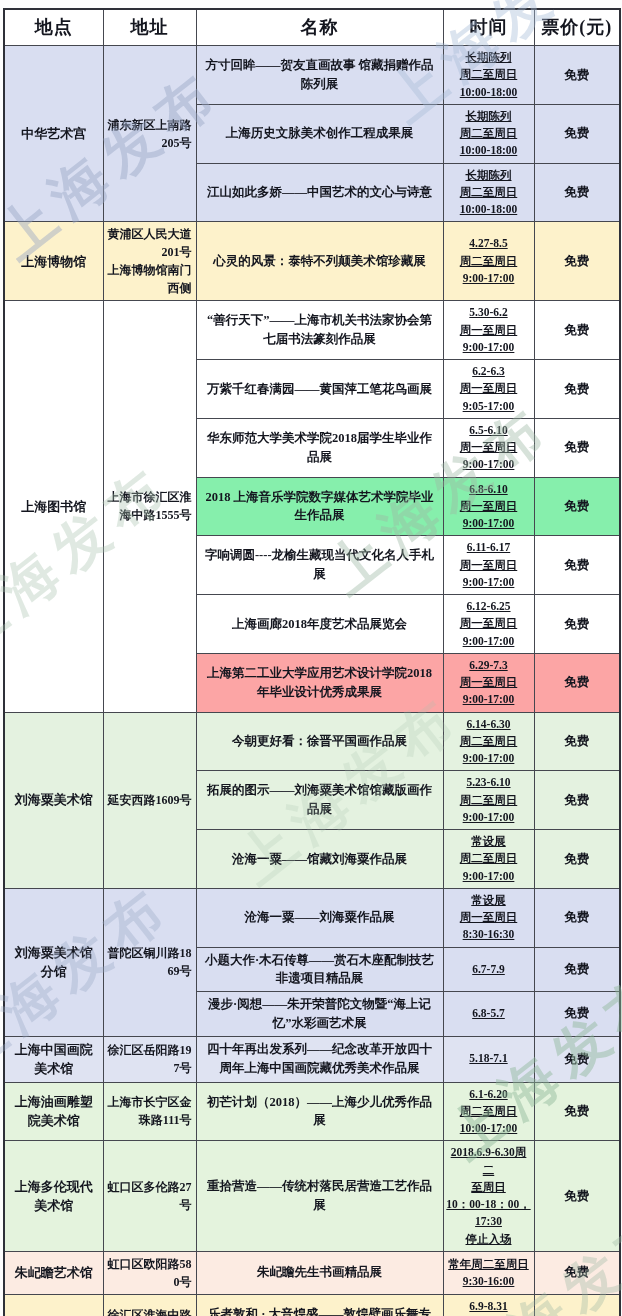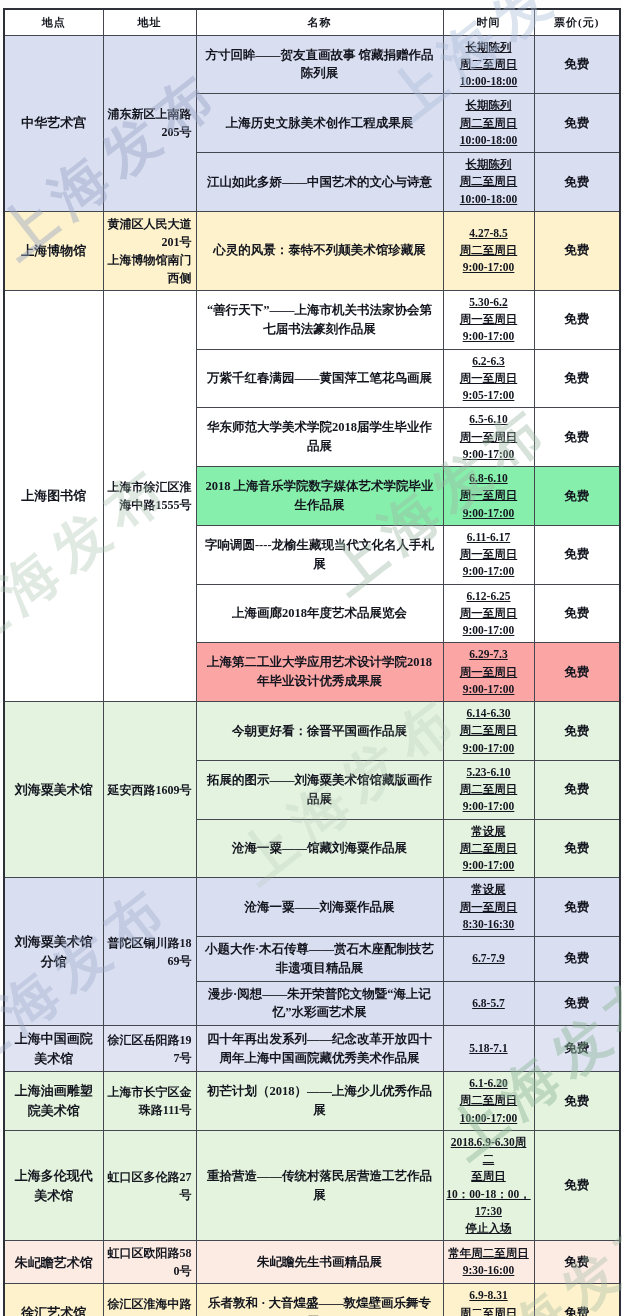--- a/index.html
+++ b/index.html
@@ -27,23 +27,23 @@
   th,td{
     border:1px solid #45474f;
     text-align:center;
     vertical-align:middle;
     padding:3px 4px;
     font-weight:700;
     line-height:1.5;
     word-break:break-all;
   }
   thead th{
-    font-size:11px;
+    font-size:18px;
     background:#ffffff;
-    padding:4px 16px;
+    padding:4px 2px;
     letter-spacing:1px;
   }
   td[data-name="venue-location-cell"]{font-size:13px;}
   td[data-name="venue-address-cell"]{font-size:12px;white-space:pre-line;text-align:right;}
   td[data-name="exhibition-name-cell"]{font-size:12.5px;padding:3px 8px;}
   td[data-name="exhibition-time-cell"]{font-size:11.5px;white-space:pre-line;padding:3px 2px;text-decoration:underline;}
   td[data-name="exhibition-price-cell"]{font-size:12.5px;}
   .watermark{
     position:absolute;
     font-size:56px;

